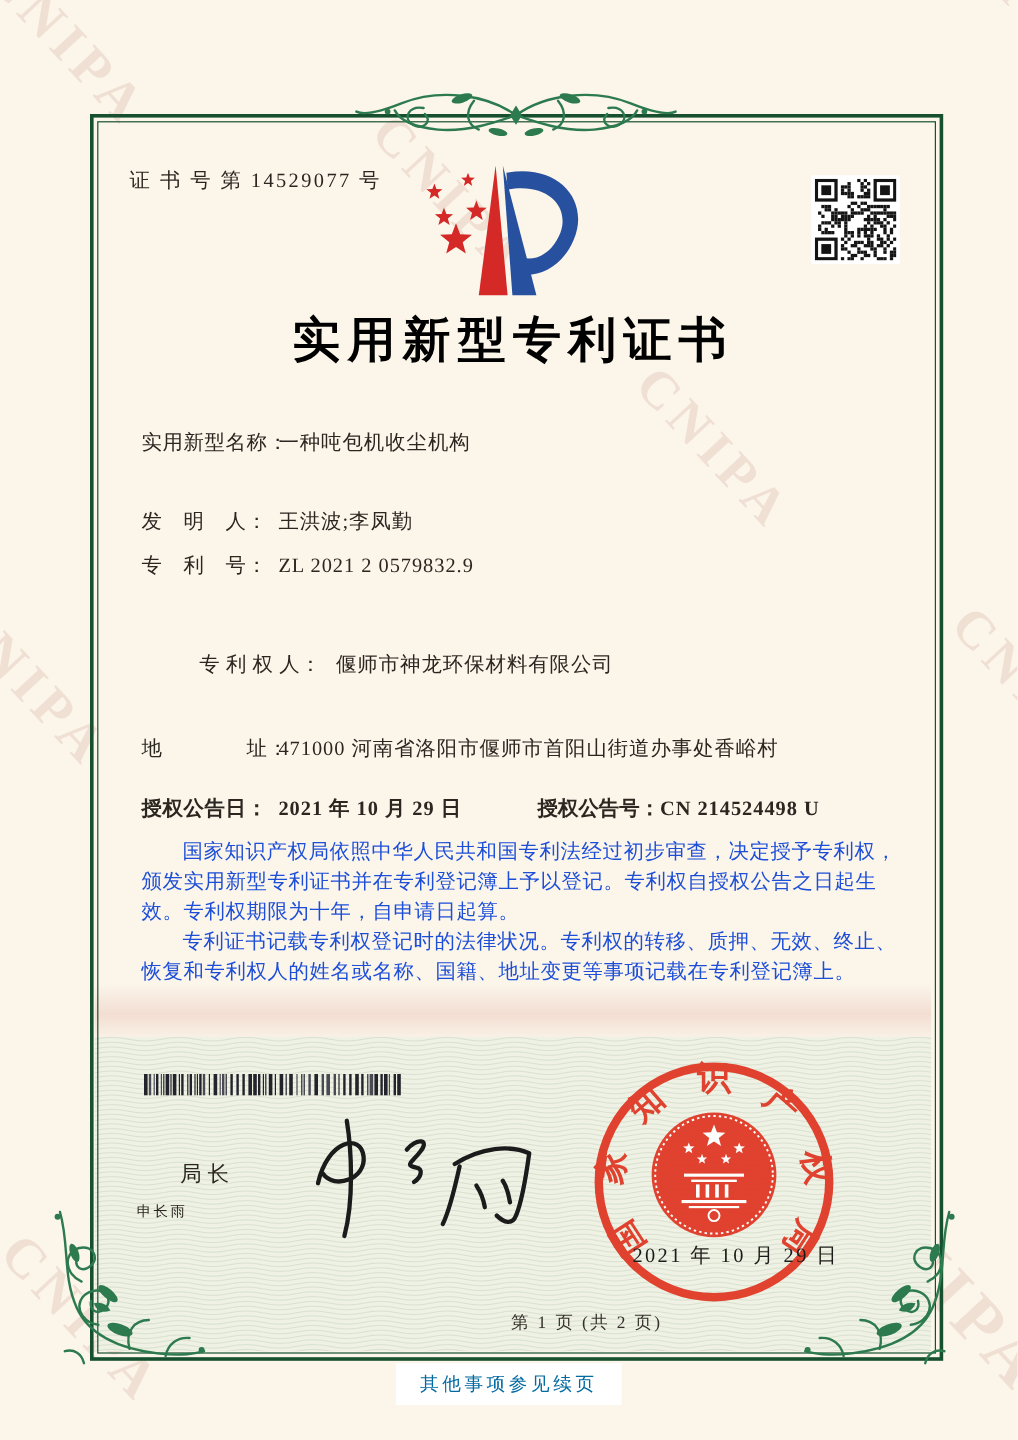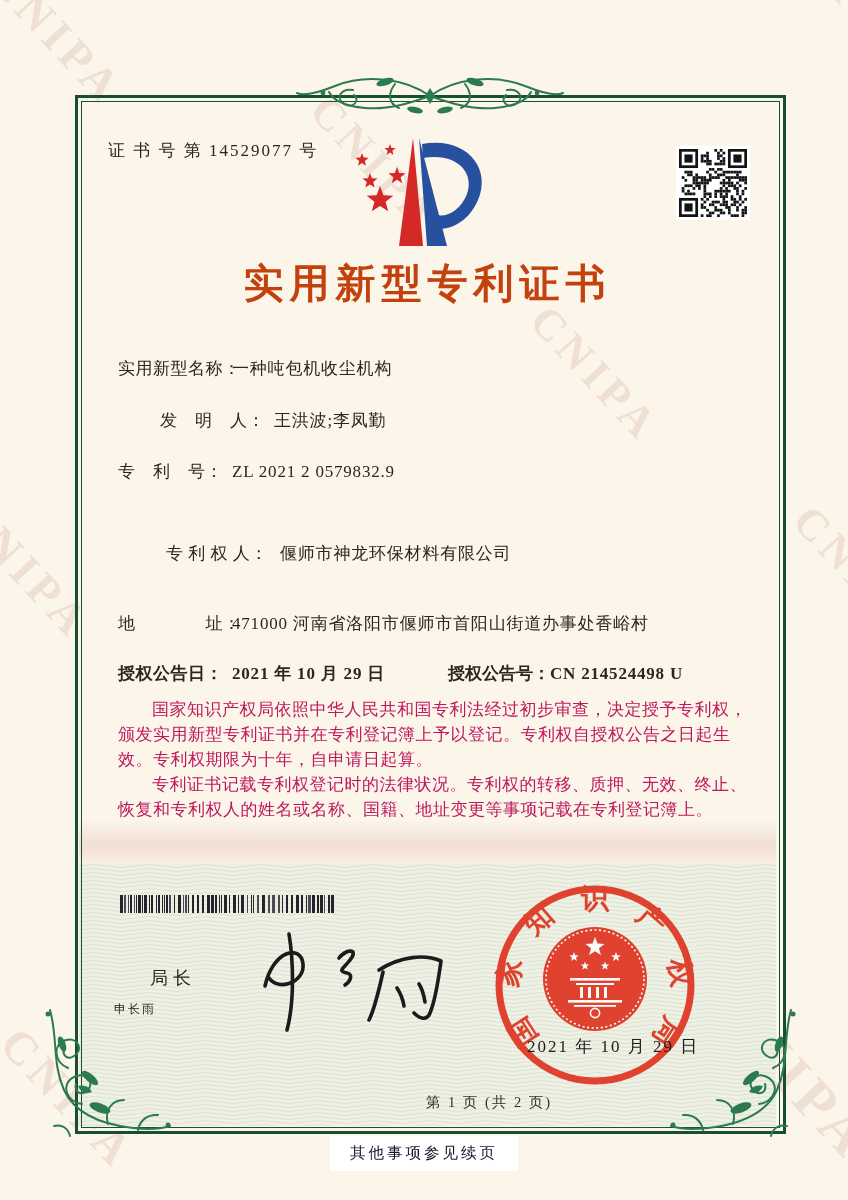--- a/index.html
+++ b/index.html
@@ -34,48 +34,48 @@
     position:absolute; left:79px; top:820px; width:697px; height:46px;
     background:linear-gradient(to bottom, rgba(233,193,181,0), rgba(229,184,172,0.38) 55%, rgba(233,193,181,0.05));
     z-index:2;
   }
   
   .cert-no{position:absolute; left:108px; top:139px; font-size:17px; letter-spacing:2px; z-index:3;}
   .logo{position:absolute; left:350px; top:134px; z-index:3;}
   .qr{position:absolute; left:676px; top:146px; width:74px; height:74px; background:#fff; padding:3px; box-sizing:border-box; z-index:3;}
   .title{
     position:absolute; left:75px; top:256px; width:705px; text-align:center;
-    font-size:40px; font-weight:bold; letter-spacing:6px; color:#c2410c; z-index:3;
+    font-size:40px; font-weight:bold; letter-spacing:6px; color:#000000; z-index:3;
   }
   .row{position:absolute; left:118px; font-size:17px; z-index:3; white-space:nowrap;}
   .flabel{display:inline-block; width:114px; letter-spacing:0.5px;}
   .fvalue{letter-spacing:0.8px;}
   .row .pair-right{position:absolute; left:330px; top:0;}
   .body-text{
     position:absolute; left:118px; top:697px; width:630px; z-index:3;
-    font-size:17px; line-height:25px; color:#be185d;
+    font-size:17px; line-height:25px; color:#1d4ed8;
   }
   .body-text p{margin:0; text-indent:2em; letter-spacing:0.5px;}
   .barcode{position:absolute; left:120px; top:895px; z-index:3;}
   .director-title{position:absolute; left:122px; top:966px; font-size:18px; letter-spacing:5px; z-index:3;margin-left:28px;}
   .director-name{position:absolute; left:114px; top:1001px; font-size:12px; letter-spacing:2px; z-index:3;}
   .signature{position:absolute; left:243px; top:928px; z-index:4;}
   .seal{position:absolute; left:488px; top:878px; z-index:4;}
   .seal-date{
     position:absolute; left:527px; top:1035px; font-size:17px; letter-spacing:2px;
     color:#1d1b19; z-index:5; white-space:nowrap;
   }
   .page-info{
     position:absolute; left:75px; top:1093px; width:828px; text-align:center;
     font-size:14.5px; letter-spacing:2px; z-index:3; color:#34302a;
   }
   .note-box{
     position:absolute; left:50%; top:1136px; transform:translateX(-50%);
     background:#ffffff; padding:7px 20px; font-size:15.5px; letter-spacing:3px;
-    z-index:3; color:#0f172a; white-space:nowrap;
+    z-index:3; color:#0369a1; white-space:nowrap;
   }
   .ornament-top{position:absolute; left:295px; top:66px; z-index:4;}
   .corner{position:absolute; z-index:4;}
   .corner.left{left:38px; top:1008px;}
   .corner.right{left:668px; top:1008px; transform:scaleX(-1);}
 </style>
 </head>
 <body>
 
 <div class="page">
@@ -451,21 +451,21 @@
         <rect x="2.72" y="51.68000000000001" width="13.600000000000001" height="13.600000000000001" fill="#fff"></rect>
         <rect x="5.44" y="54.400000000000006" width="8.16" height="8.16" fill="#141414"></rect>
       </svg>
   </div>
 
   <div class="title">实用新型专利证书</div>
 
   <div class="row" style="top:357px;">
     <span class="flabel">实用新型名称：</span><span class="fvalue">一种吨包机收尘机构</span>
   </div>
-  <div class="row" style="top:409px;margin-left:42px;">
+  <div class="row" style="top:423px;">
     <span class="flabel">发　明　人：</span><span class="fvalue">王洪波;李凤勤</span>
   </div>
   <div class="row" style="top:460px;">
     <span class="flabel">专　利　号：</span><span class="fvalue">ZL 2021 2 0579832.9</span>
   </div>
   <div class="row" style="top:542px;margin-left:48px;">
     <span class="flabel">专 利 权 人：</span><span class="fvalue">偃师市神龙环保材料有限公司</span>
   </div>
   <div class="row" style="top:612px;">
     <span class="flabel">地　　　　址：</span><span class="fvalue">471000 河南省洛阳市偃师市首阳山街道办事处香峪村</span>

